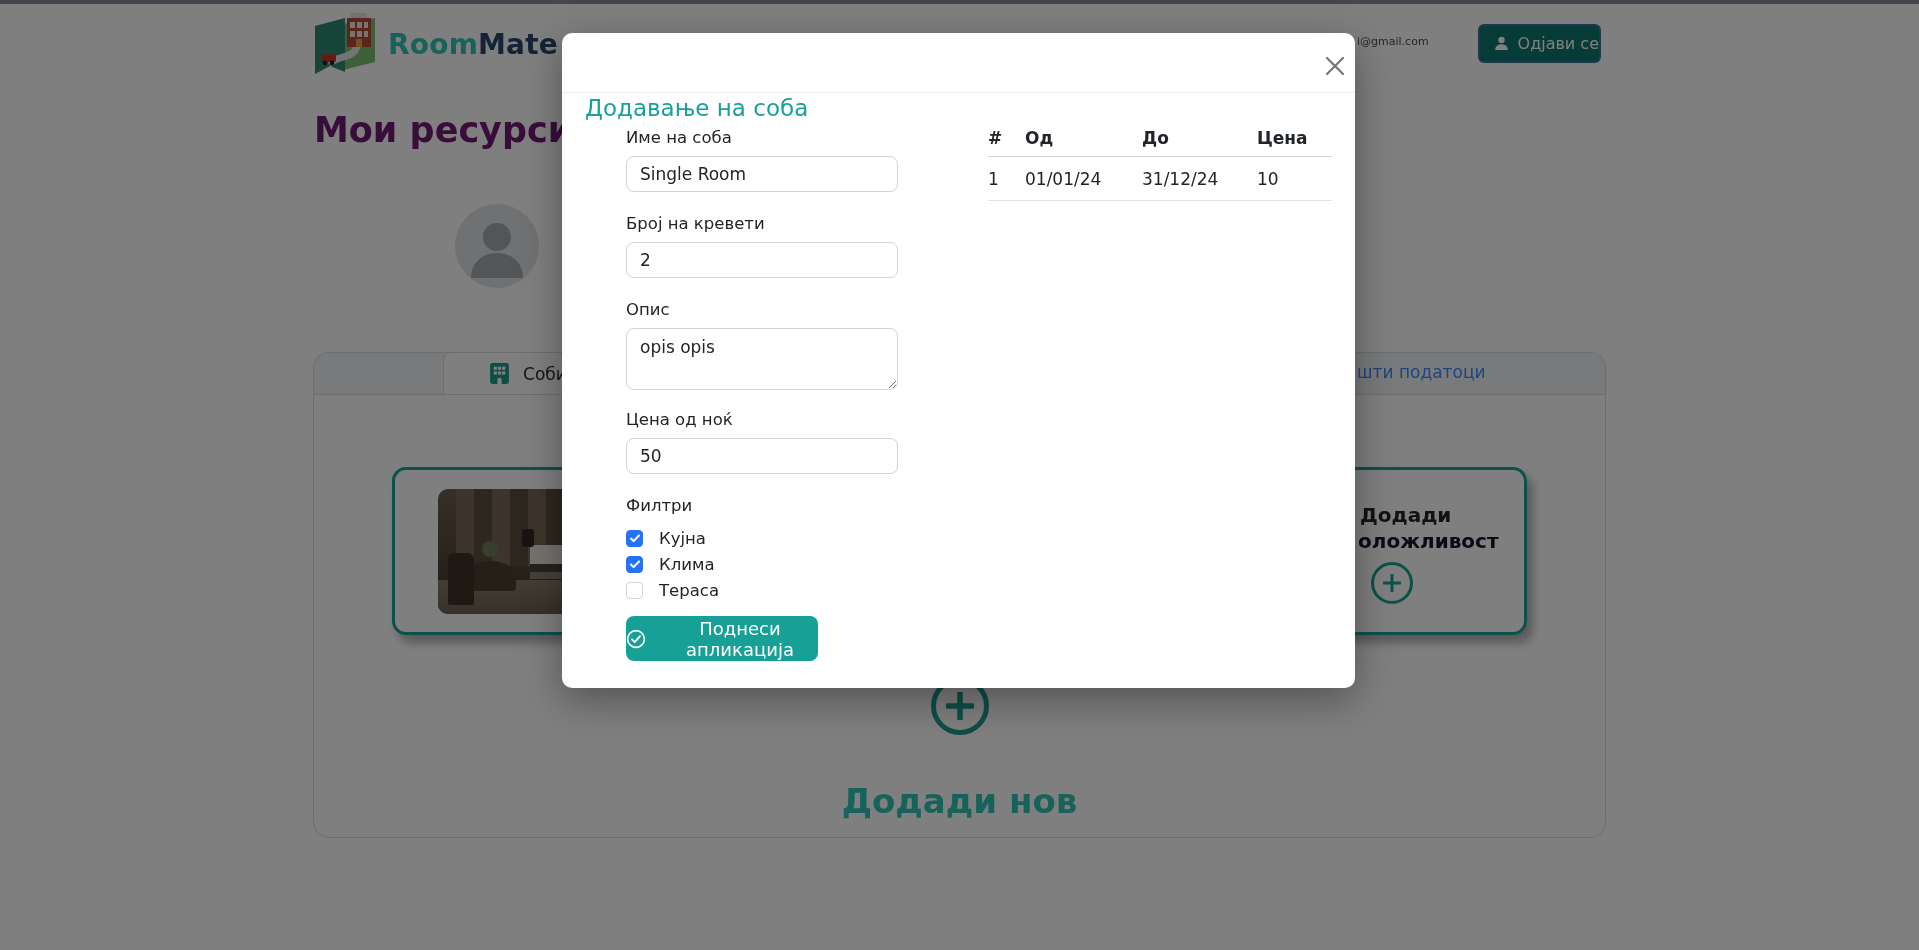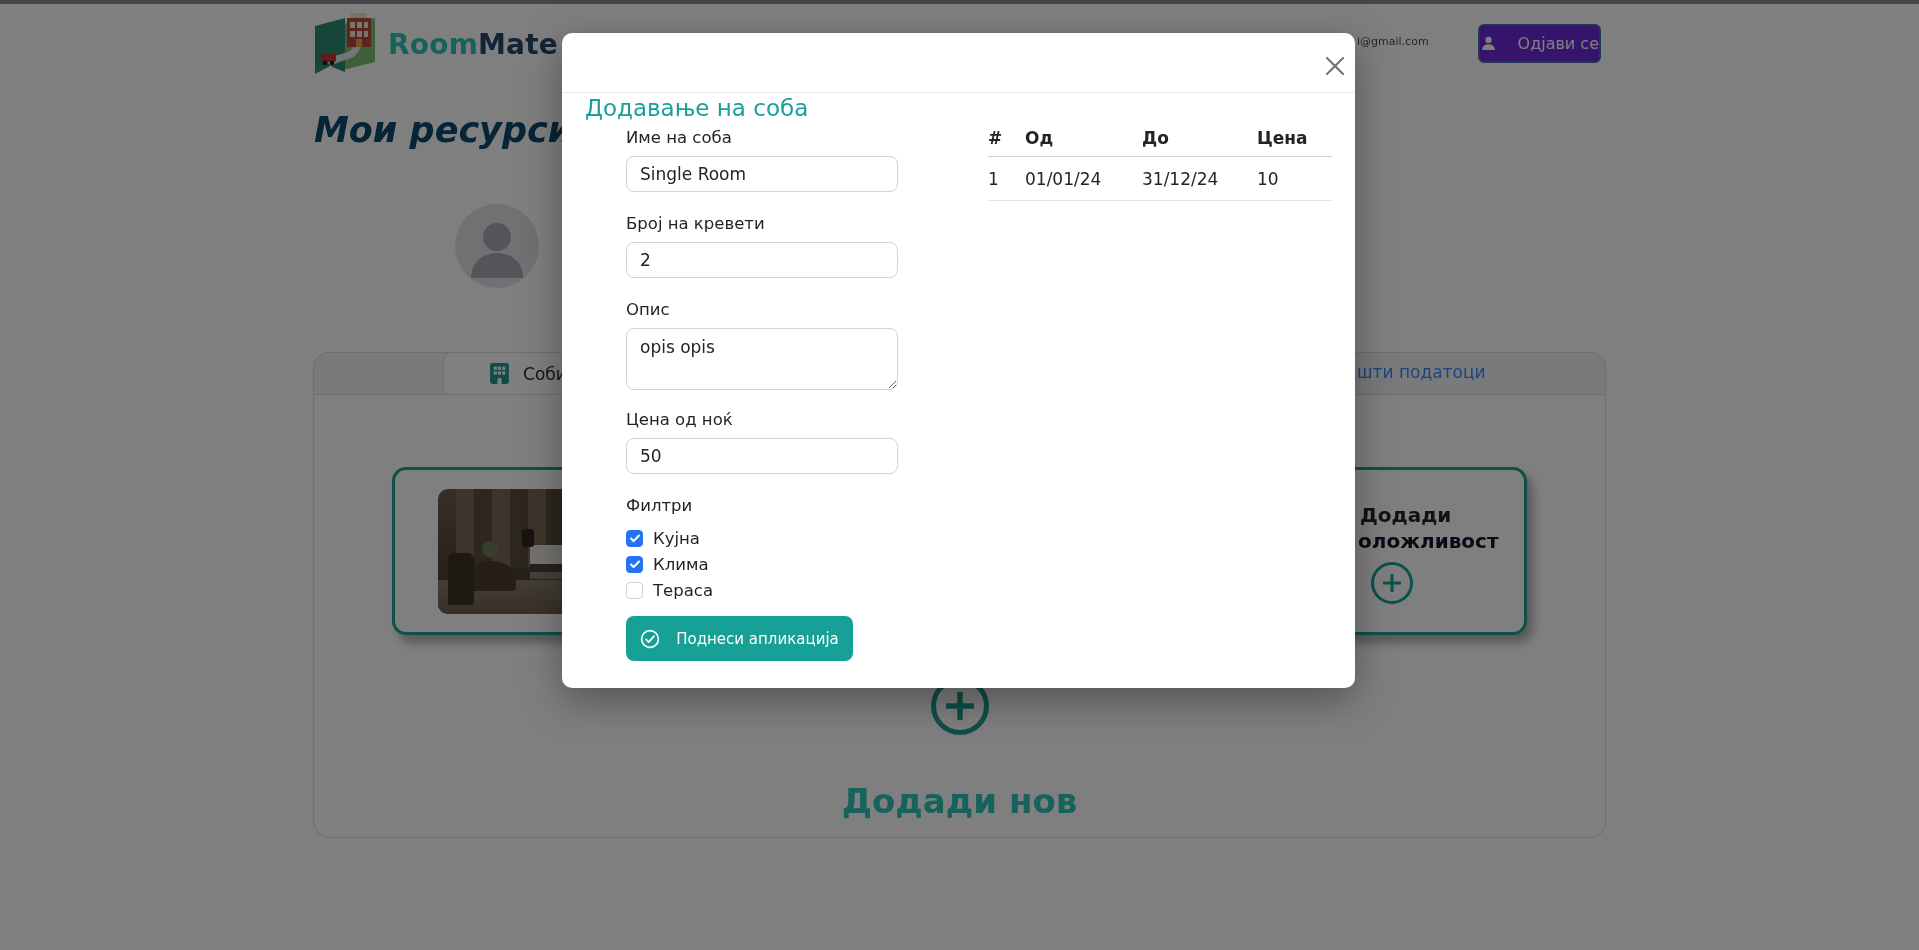--- a/index.html
+++ b/index.html
@@ -9,25 +9,25 @@
 
   
   #page { position:absolute; inset:0; background:#ffffff; z-index:0; }
 
   .brand-text { left:388px; top:28px; font-size:28px; font-weight:700; letter-spacing:0.2px; }
   .brand-tour { color:#2ec4b6; }
   .brand-mate { color:#27496d; }
 
   .email { left:1357px; top:35px; font-size:11px; color:#495057; }
 
-  .logout-btn { left:1478px; top:24px; width:123px; height:39px; background:#6d28d9;
+  .logout-btn { left:1478px; top:24px; width:123px; height:39px; background:#0f766e;
     border:2px solid #3e6f9e; border-radius:6px; color:#fff; font-size:16px;
-    display:flex; align-items:center; justify-content:space-between; gap:8px; cursor:pointer; }
-
-  .page-title { left:314px; top:110px; font-size:35px; font-weight:700; color:#0c4a6e;font-style:italic; }
+    display:flex; align-items:center; justify-content:flex-end; gap:8px; cursor:pointer; }
+
+  .page-title { left:314px; top:110px; font-size:35px; font-weight:700; color:#701a75; }
 
   .avatar { left:455px; top:204px; width:84px; height:84px; border-radius:50%;
     background:#dfe2e6; overflow:hidden; display:flex; align-items:center; justify-content:center; }
 
   .tabbar { left:313px; top:352px; width:1293px; height:42px; background:#f3f5f6;
     border:1px solid #d8dce0; border-bottom:none; border-radius:16px 16px 0 0; }
   .tab-active { left:443px; top:352px; width:170px; height:42px; background:#ffffff;
     border-left:1px solid #d8dce0; border-right:1px solid #d8dce0; border-top:1px solid #d8dce0;
     border-radius:8px 8px 0 0; display:flex; align-items:center; justify-content:center; gap:13px;
     font-size:17px; color:#2b2f33; cursor:pointer; }
@@ -80,30 +80,30 @@
   .m-divider { left:0; top:59px; width:793px; height:1px; background:#e9ecef; }
 
   .f-label { left:64px; width:300px; font-size:16.5px; color:#212529; }
   .f-input { left:64px; width:272px; height:36px; border:1px solid #ced4da; border-radius:8px;
     font-size:17px; color:#212529; padding:0 13px; outline:none;
     font-family:"DejaVu Sans","Liberation Sans",sans-serif; background:#fff; }
   .f-textarea { left:64px; width:272px; height:62px; border:1px solid #ced4da; border-radius:8px;
     font-size:17px; color:#212529; padding:8px 13px; outline:none; resize:both;
     font-family:"DejaVu Sans","Liberation Sans",sans-serif; background:#fff; }
 
-  .check-row { left:64px; height:20px; display:flex; align-items:center; gap:10px;
+  .check-row { left:64px; height:20px; display:flex; align-items:center; gap:16px;
     font-size:16.5px; color:#212529; cursor:pointer; }
   .cb { width:17px; height:17px; border-radius:4px; border:1px solid #ced4da; background:#fff;
     display:flex; align-items:center; justify-content:center; flex:0 0 17px; }
   .cb svg { display:none; }
   .cb.checked { background:#2572f5; border-color:#2572f5; }
   .cb.checked svg { display:block; }
 
-  .submit-btn { left:64px; top:583px; width:227px; height:45px; background:#16a096;
-    border:none; border-radius:8px; color:#ffffff; font-size:15px; cursor:pointer;
+  .submit-btn { left:64px; top:583px; width:192px; height:45px; background:#16a096;
+    border:none; border-radius:8px; color:#ffffff; font-size:18px; cursor:pointer;
     display:flex; align-items:center; justify-content:center; gap:16px;
     font-family:"DejaVu Sans","Liberation Sans",sans-serif; }
 
   .m-table { left:426px; top:95px; width:344px; border-collapse:collapse;
     font-size:17px; color:#212529; table-layout:fixed; }
   .m-table th { text-align:left; font-weight:700; padding:0 0 8px 0; border-bottom:1px solid #cfd4d9; }
   .m-table td { text-align:left; height:44px; vertical-align:middle; border-bottom:1px solid #e3e6e9; }
   .col-n{width:37px;} .col-od{width:117px;} .col-do{width:115px;} .col-c{width:75px;}
 </style>
 </head>

